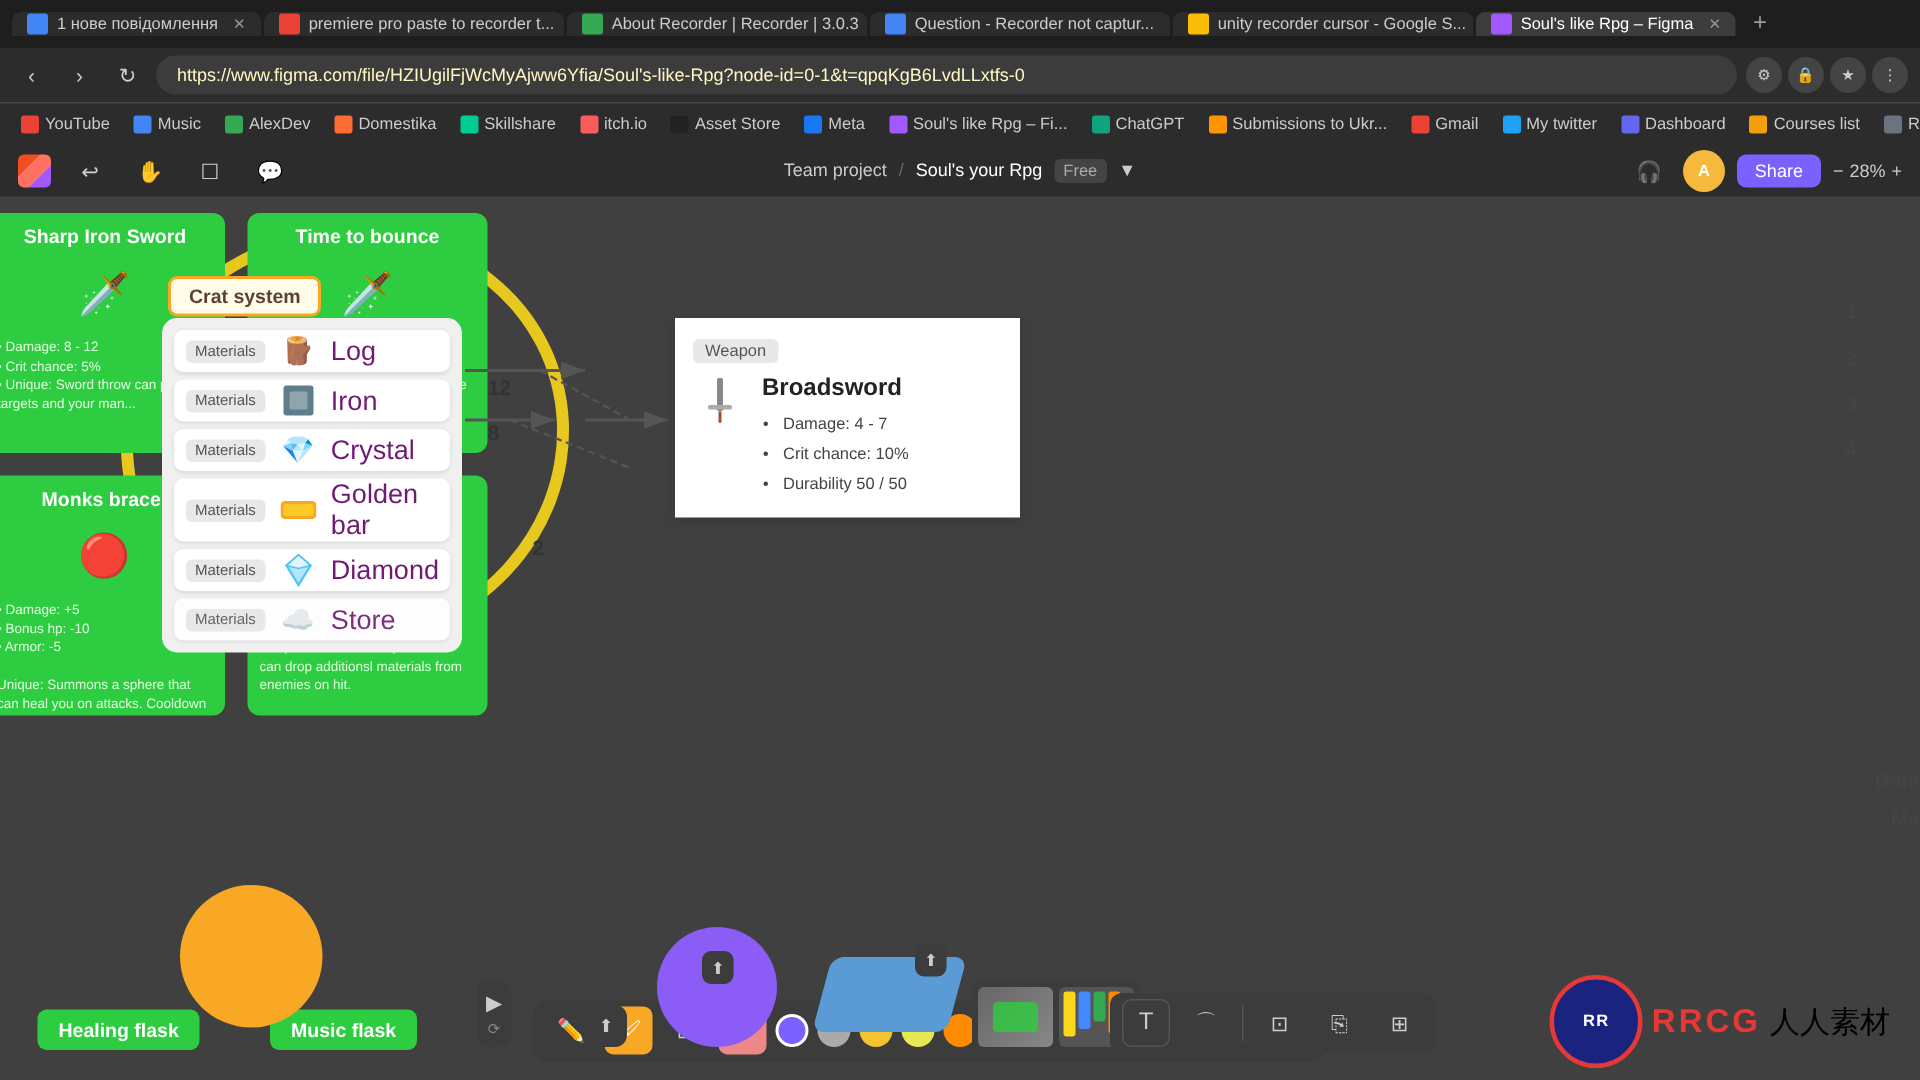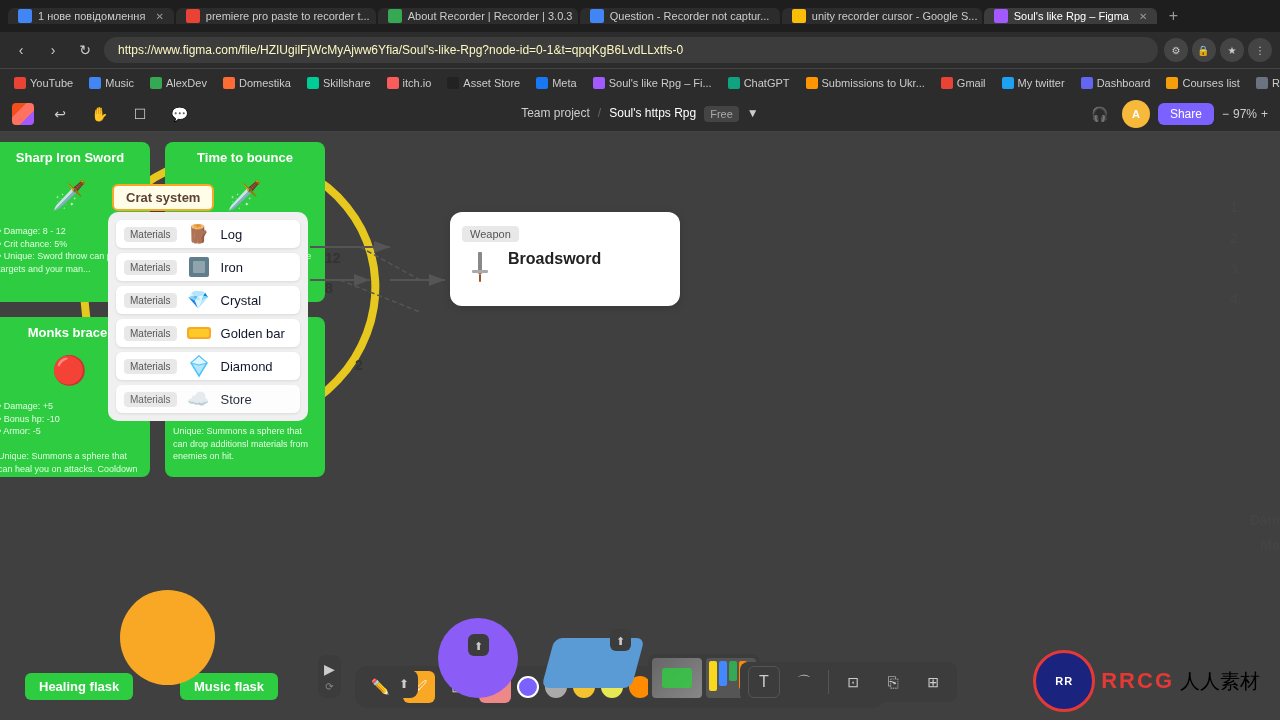--- a/index.html
+++ b/index.html
@@ -42,24 +42,24 @@
     .canvas { position: absolute; top: 132px; left: 0; width: 1280px; height: 588px; background: #404040; overflow: hidden; }
 
     
     .item-card { position: absolute; border-radius: 8px; background: #2ecc40; padding: 8px; color: #fff; overflow: hidden; }
     .item-card-title { font-size: 13px; font-weight: bold; color: #fff; text-align: center; margin-bottom: 6px; }
     .item-card-icon { width: 48px; height: 48px; margin: 0 auto 6px; display: flex; align-items: center; justify-content: center; font-size: 28px; }
     .item-card-stats { font-size: 9px; color: #e0ffe0; line-height: 1.4; }
     .material-item { display: flex; align-items: center; gap: 8px; background: #fff; border-radius: 6px; padding: 0 8px; box-shadow: 0 1px 3px rgba(0,0,0,0.1); }
     .material-badge { background: #e8e8e8; border-radius: 4px; padding: 2px 6px; font-size: 10px; color: #555; flex-shrink: 0; }
     .material-icon { width: 28px; height: 28px; display: flex; align-items: center; justify-content: center; font-size: 18px; flex-shrink: 0; }
-    .material-name { font-size: 13px; color: #0f172a; font-weight: 500; }
-
-    
-    .weapon-card { position: absolute; background: #fff; border-radius: 12px; padding: 12px; box-shadow: 0 2px 8px rgba(0,0,0,0.15); }
+    .material-name { font-size: 18px; color: #701a75; font-weight: 500; }
+
+    
+    .weapon-card { position: absolute; background: #fff; border-radius: 0; padding: 12px; box-shadow: 0 2px 8px rgba(0,0,0,0.15); }
     .weapon-badge { background: #e8e8e8; border-radius: 4px; padding: 2px 8px; font-size: 11px; color: #555; display: inline-block; margin-bottom: 8px; }
     .weapon-content { display: flex; align-items: flex-start; gap: 10px; }
     .weapon-icon { font-size: 32px; }
     .weapon-name { font-size: 16px; font-weight: bold; color: #222; margin-bottom: 6px; }
     .weapon-stats { font-size: 11px; color: #444; line-height: 1.8; }
     .weapon-stats li { list-style: disc; margin-left: 14px; }
 
     
     .purple-oval { position: absolute; width: 80px; height: 80px; background: #8B5CF6; border-radius: 50%; bottom: 18px; left: 438px; }
     .blue-shape { position: absolute; width: 90px; height: 50px; background: #5B9BD5; border-radius: 8px; bottom: 28px; left: 548px; transform: skewX(-15deg); }
@@ -163,32 +163,32 @@
 <div class="figma-toolbar">
   <div class="figma-logo"></div>
   <div class="figma-tool-btn">↩</div>
   <div class="figma-tool-btn">✋</div>
   <div class="figma-tool-btn">☐</div>
   <div class="figma-tool-btn">💬</div>
 
   <div class="figma-center">
     <span class="figma-project-link">Team project</span>
     <span class="figma-sep">/</span>
-    <span class="figma-file-name">Soul's https Rpg</span>
+    <span class="figma-file-name">Soul's your Rpg</span>
     <span class="figma-badge">Free</span>
     <span style="color:#ccc; cursor:pointer;">▼</span>
   </div>
 
   <div class="figma-right">
     <div class="figma-tool-btn">🎧</div>
     <div class="figma-avatar">A</div>
     <button class="figma-share-btn">Share</button>
     <div class="figma-zoom">
       <span style="cursor:pointer;">−</span>
-      <span style="cursor:pointer;">97%</span>
+      <span style="cursor:pointer;">28%</span>
       <span style="cursor:pointer;">+</span>
     </div>
   </div>
 </div>
 
 <div class="canvas">
 
   <div style="position:absolute; top:20px; left:80px; width:300px; height:280px; border:8px solid #f9d71c; border-radius:50%; pointer-events:none; transform:rotate(-15deg); opacity:0.9;"></div>
 
   <div class="item-card" style="top:10px; left:-10px; width:160px; height:160px;">
@@ -322,20 +322,25 @@
     <div class="weapon-content">
       <div class="weapon-icon">
         <svg width="36" height="36" viewBox="0 0 36 36">
           <rect x="16" y="2" width="4" height="22" rx="1" fill="#888"></rect>
           <rect x="10" y="20" width="16" height="3" rx="1" fill="#aaa"></rect>
           <rect x="17" y="24" width="2" height="8" rx="1" fill="#a0522d"></rect>
         </svg>
       </div>
       <div>
         <div class="weapon-name">Broadsword</div>
+        <ul class="weapon-stats">
+          <li>Damage: 4 - 7</li>
+          <li>Crit chance: 10%</li>
+          <li>Durability 50 / 50</li>
+        </ul>
       </div>
     </div>
   </div>
 
   <div style="position:absolute; top:60px; right:0; width:50px; color:#444; font-size:14px; font-weight:bold; line-height:2.2;">
     <div>1.</div>
     <div>2.</div>
     <div>3.</div>
     <div>4.</div>
   </div>

